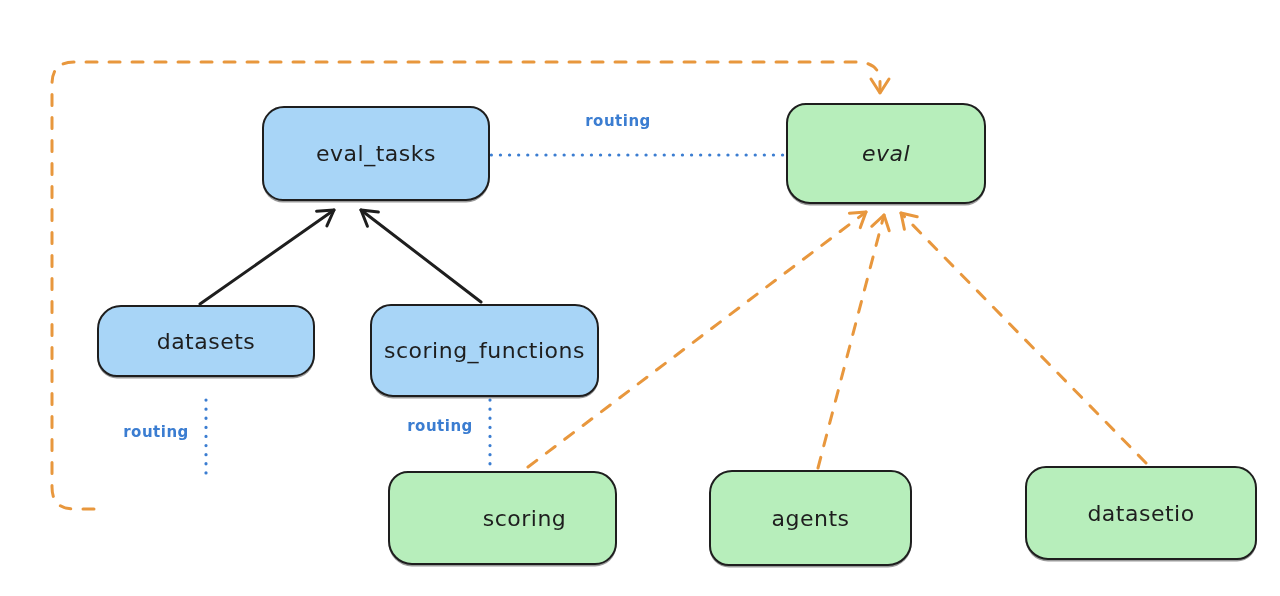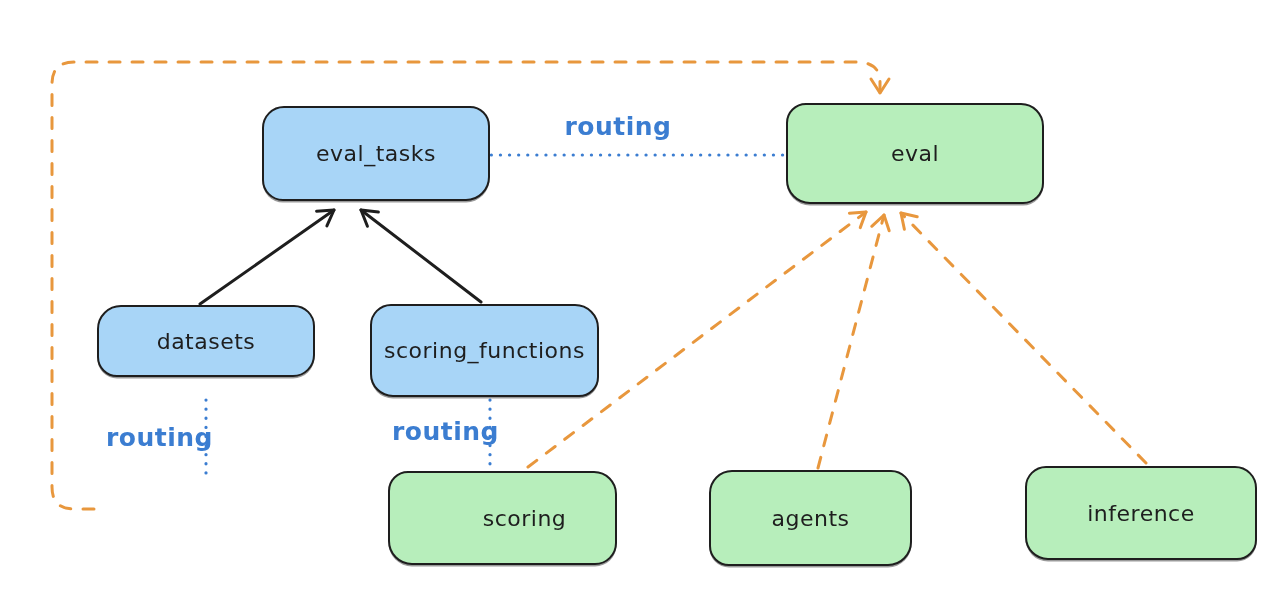--- a/index.html
+++ b/index.html
@@ -63,33 +63,33 @@
     font-size: 22px;
     letter-spacing: 0.5px;
     background: var(--canvas-bg);
     box-shadow: 0 2px 0 -0.5px rgba(30,30,30,0.45);
     white-space: nowrap;
   }
   .node.blue  { background: var(--blue-fill); }
   .node.green { background: var(--green-fill); }
 
   .n-eval-tasks        { left: 232px; top: 106px; width: 228px; height: 95px;  border-radius: 22px 20px 24px 21px; margin-left: 30px; }
-  .n-eval              { left: 786px; top: 103px; width: 258px; height: 101px; border-radius: 20px 23px 21px 24px; }
+  .n-eval              { left: 786px; top: 103px; width: 200px; height: 101px; border-radius: 20px 23px 21px 24px; font-style: italic; }
   .n-datasets          { left: 97px;  top: 305px; width: 218px; height: 72px;  border-radius: 24px 21px 22px 20px; }
   .n-scoring-functions { left: 370px; top: 304px; width: 229px; height: 93px;  border-radius: 21px 24px 20px 23px; }
   .n-datasetio         { left: 95px;  top: 477px; width: 231px; height: 89px;  border-radius: 22px 20px 23px 21px; }
   .n-scoring           { left: 388px; top: 471px; width: 229px; height: 94px;  border-radius: 20px 23px 22px 24px; padding-left: 44px; }
   .n-agents            { left: 709px; top: 470px; width: 203px; height: 96px;  border-radius: 23px 21px 24px 20px; }
   .n-inference         { left: 1025px;top: 466px; width: 232px; height: 94px;  border-radius: 21px 22px 20px 23px; }
 
   .edge-label {
     position: absolute;
     z-index: 3;
     color: var(--routing-blue);
-    font-size: 25px;
+    font-size: 15px;
     font-weight: 600;
     letter-spacing: 0.5px;
     text-align: center;
   }
   .lbl-routing-top      { left: 560px; top: 112px; width: 116px; }
   .lbl-routing-datasets { left: 106px; top: 423px; width: 100px; }
   .lbl-routing-scoring  { left: 392px; top: 417px; width: 96px;  }
 </style>
 </head>
 <body>
@@ -118,19 +118,19 @@
     <path class="edge-orange-dashed" d="M818 468 L884 215" marker-end="url(#ah-orange)"></path>
     <path class="edge-orange-dashed" d="M1146 463 L901 213" marker-end="url(#ah-orange)"></path>
   </svg>
 
   <div class="node blue n-eval-tasks">eval_tasks</div>
   <div class="node green n-eval">eval</div>
   <div class="node blue n-datasets">datasets</div>
   <div class="node blue n-scoring-functions">scoring_functions</div>
   <div class="node green n-scoring">scoring</div>
   <div class="node green n-agents">agents</div>
-  <div class="node green n-inference">inference</div>
+  <div class="node green n-inference">datasetio</div>
 
   <div class="edge-label lbl-routing-top">routing</div>
   <div class="edge-label lbl-routing-datasets">routing</div>
   <div class="edge-label lbl-routing-scoring">routing</div>
 
 </div>
 
 </body></html>

